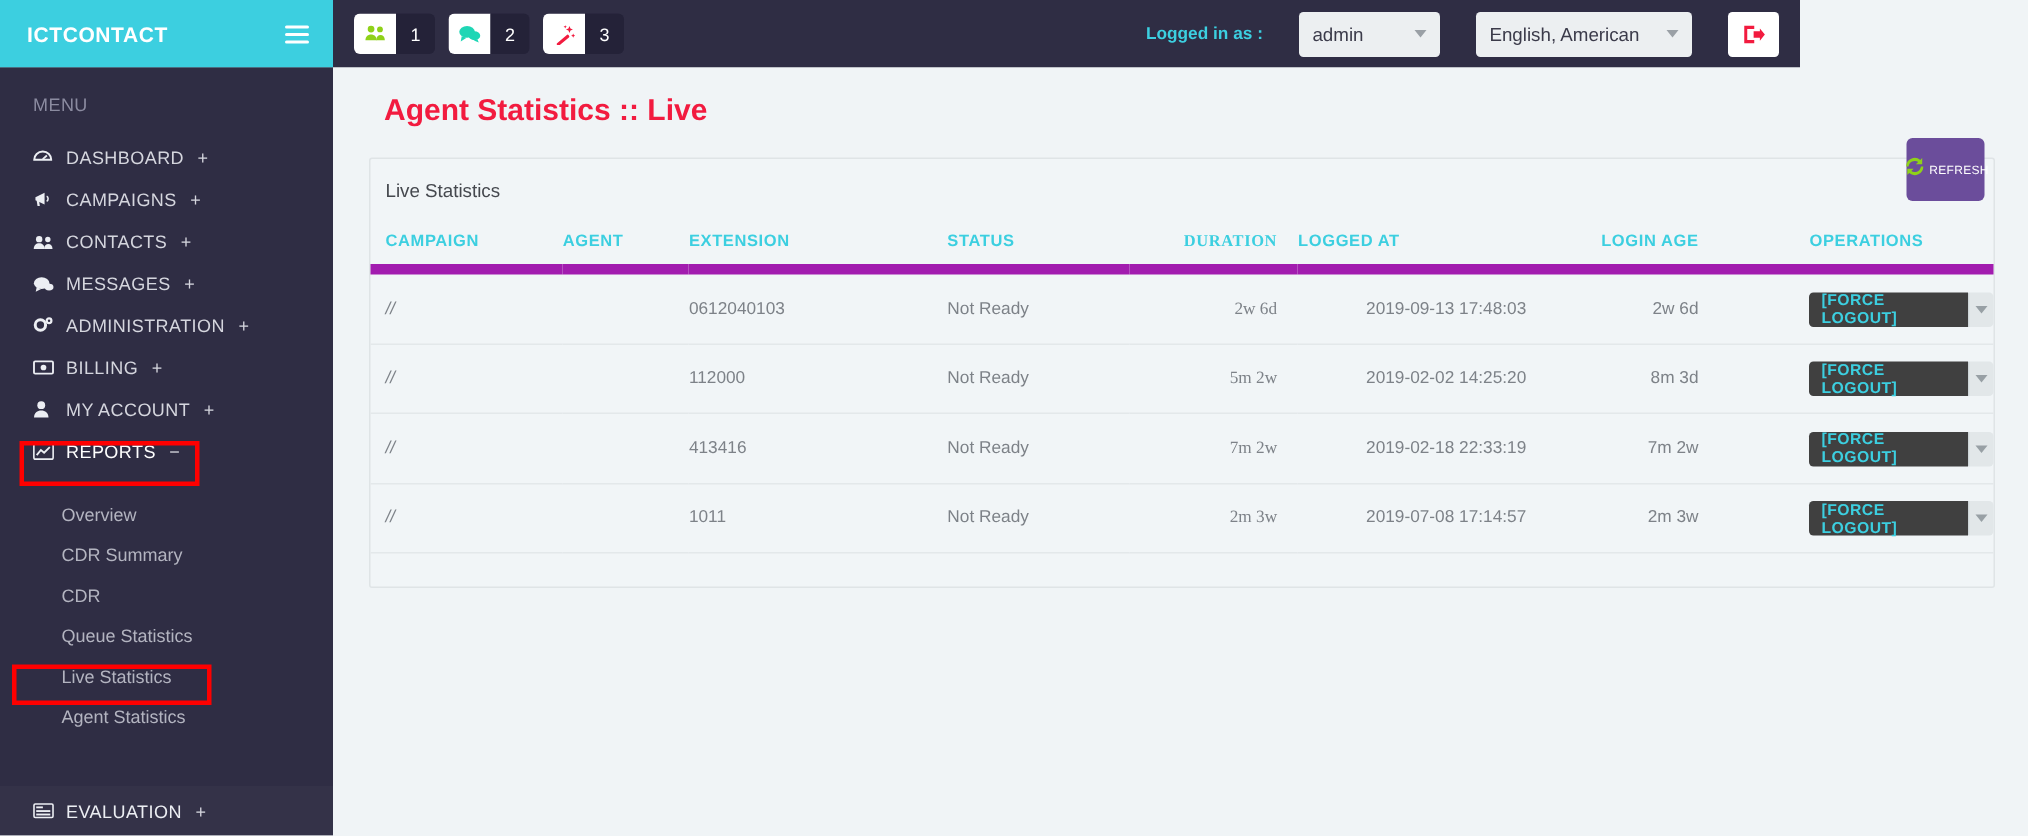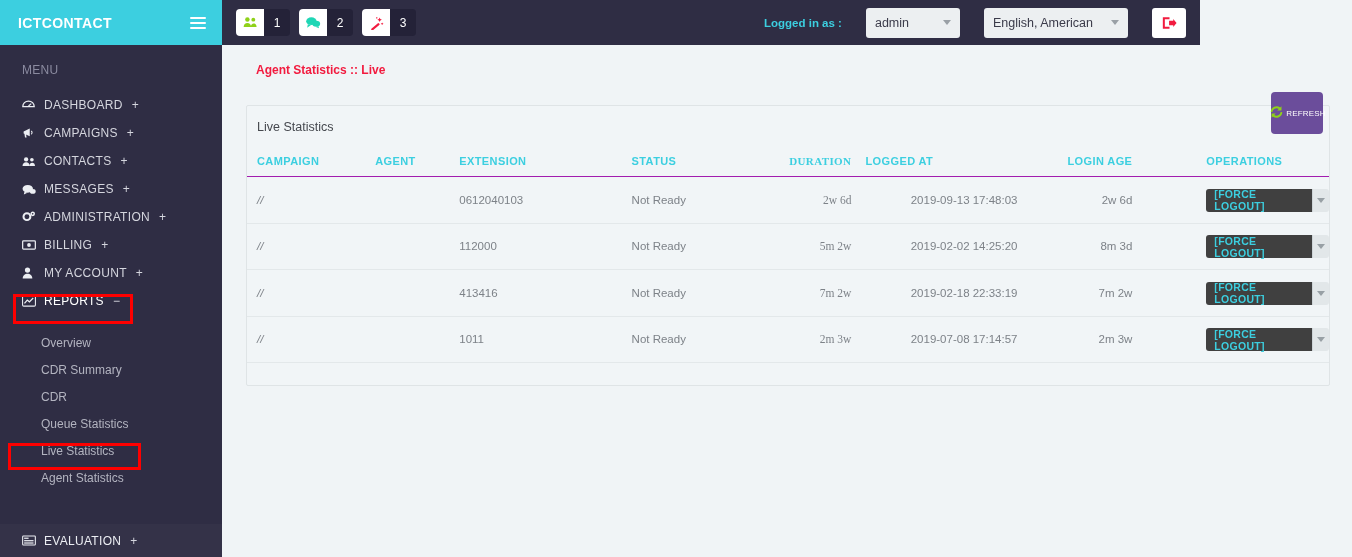--- a/index.html
+++ b/index.html
@@ -113,21 +113,21 @@
   
   .redbox { position: absolute; border: 3px solid #fe0000; pointer-events: none; }
 
   
   .main {
     position: absolute; top: 45px; left: 222px;
     width: 1130px; height: 512px;
     background: #f0f4f6;
   }
   .page-title {
-    color: #f21b3f; font-size: 12px; font-weight: bold;
+    color: #f21b3f; font-size: 20px; font-weight: bold;
     padding: 18px 0 0 34px;
   }
   .panel {
     position: absolute; left: 24px; top: 60px;
     width: 1084px;
     background: #f1f5f7;
     border: 1px solid #dfe4e6;
     border-radius: 2px;
   }
   .panel-head {
@@ -145,21 +145,21 @@
     align-items: center; justify-content: center;
     gap: 1px; cursor: pointer;
   }
   .refresh-btn .rf-ico { font-size: 16px; color: #8fd119; line-height: 1; }
   .refresh-btn .rf-txt { color: #ffffff; font-size: 8px; letter-spacing: 0.2px; }
 
   table.live { width: 100%; border-collapse: collapse; table-layout: fixed; }
   table.live thead th {
     color: #3ccfe0; font-size: 11px; font-weight: bold;
     letter-spacing: 0.4px; text-align: left;
-    padding: 7px 0 9px 0; border-bottom: 1px solid #a21caf;
+    padding: 7px 0 9px 0; border-bottom: 7px solid #a21caf;
   }
   table.live tbody td {
     font-size: 11.5px; color: #7d8288;
     padding: 11px 0; border-bottom: 1px solid #e3e8ea;
     vertical-align: middle;
   }
   table.live tbody tr:last-child td { border-bottom: 1px solid #e3e8ea; }
   .c-campaign { width: 125px; padding-left: 10px !important; }
   .c-agent    { width: 82px; }
   .c-ext      { width: 168px; }

